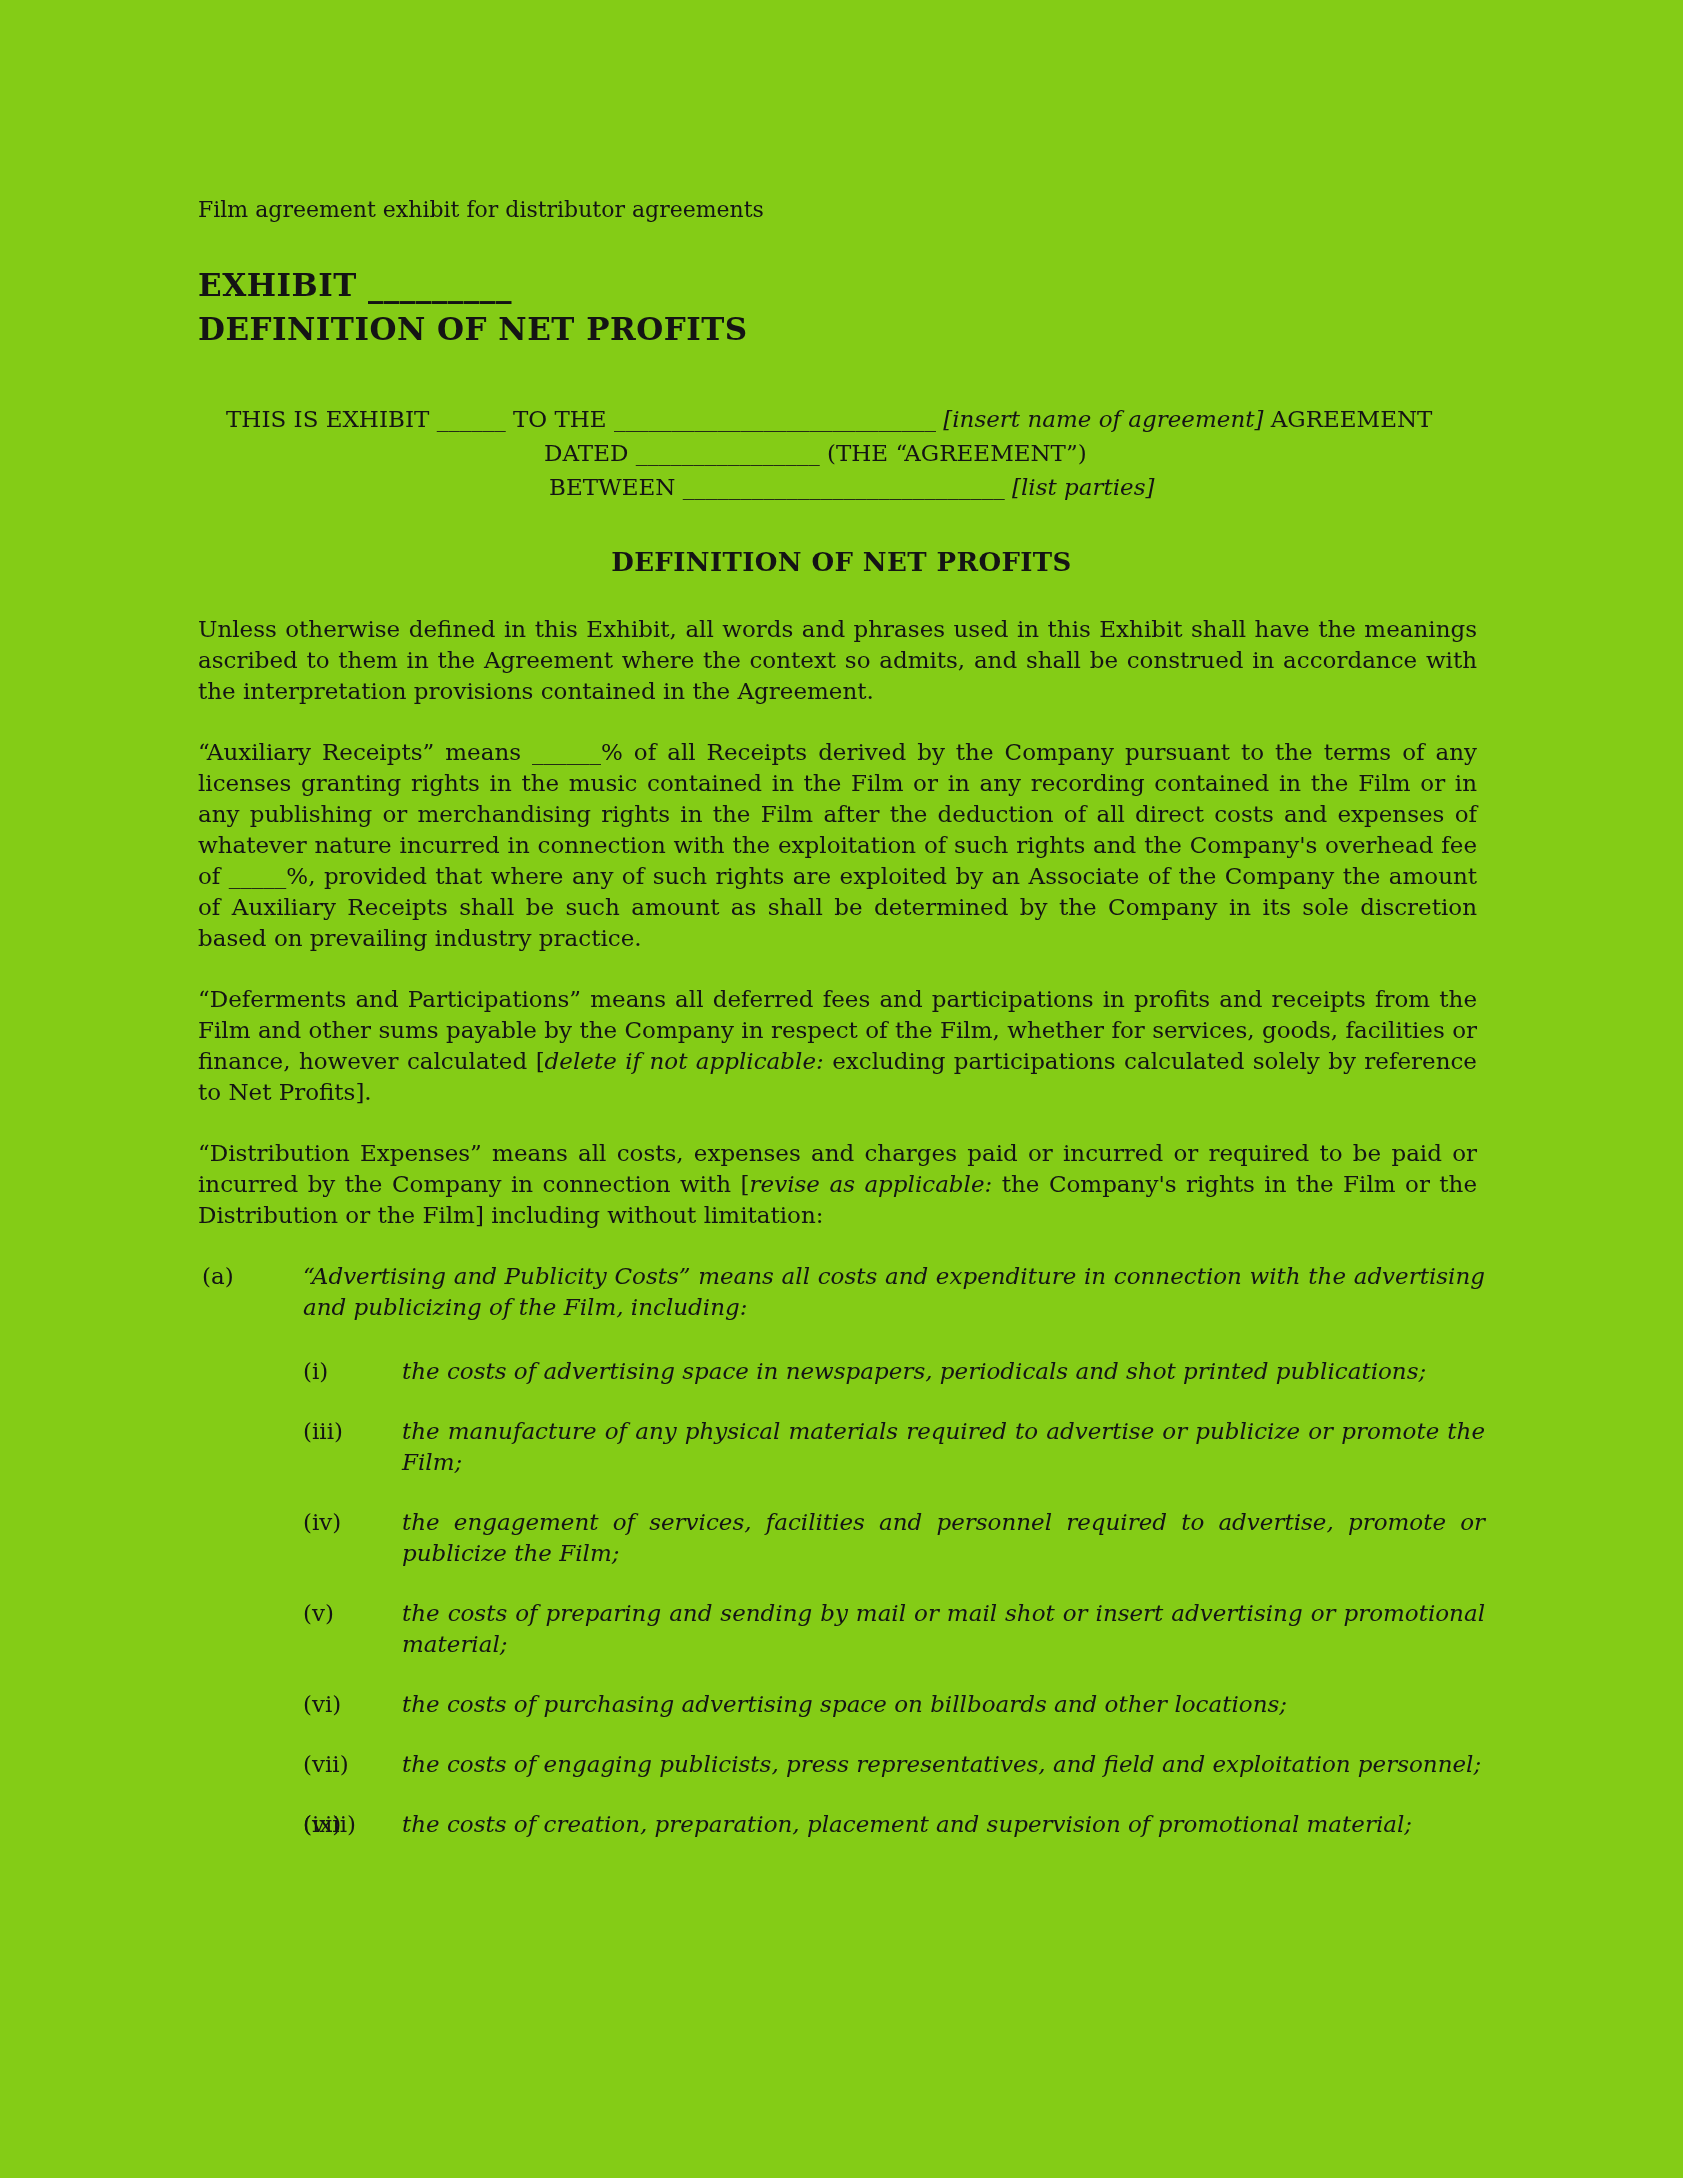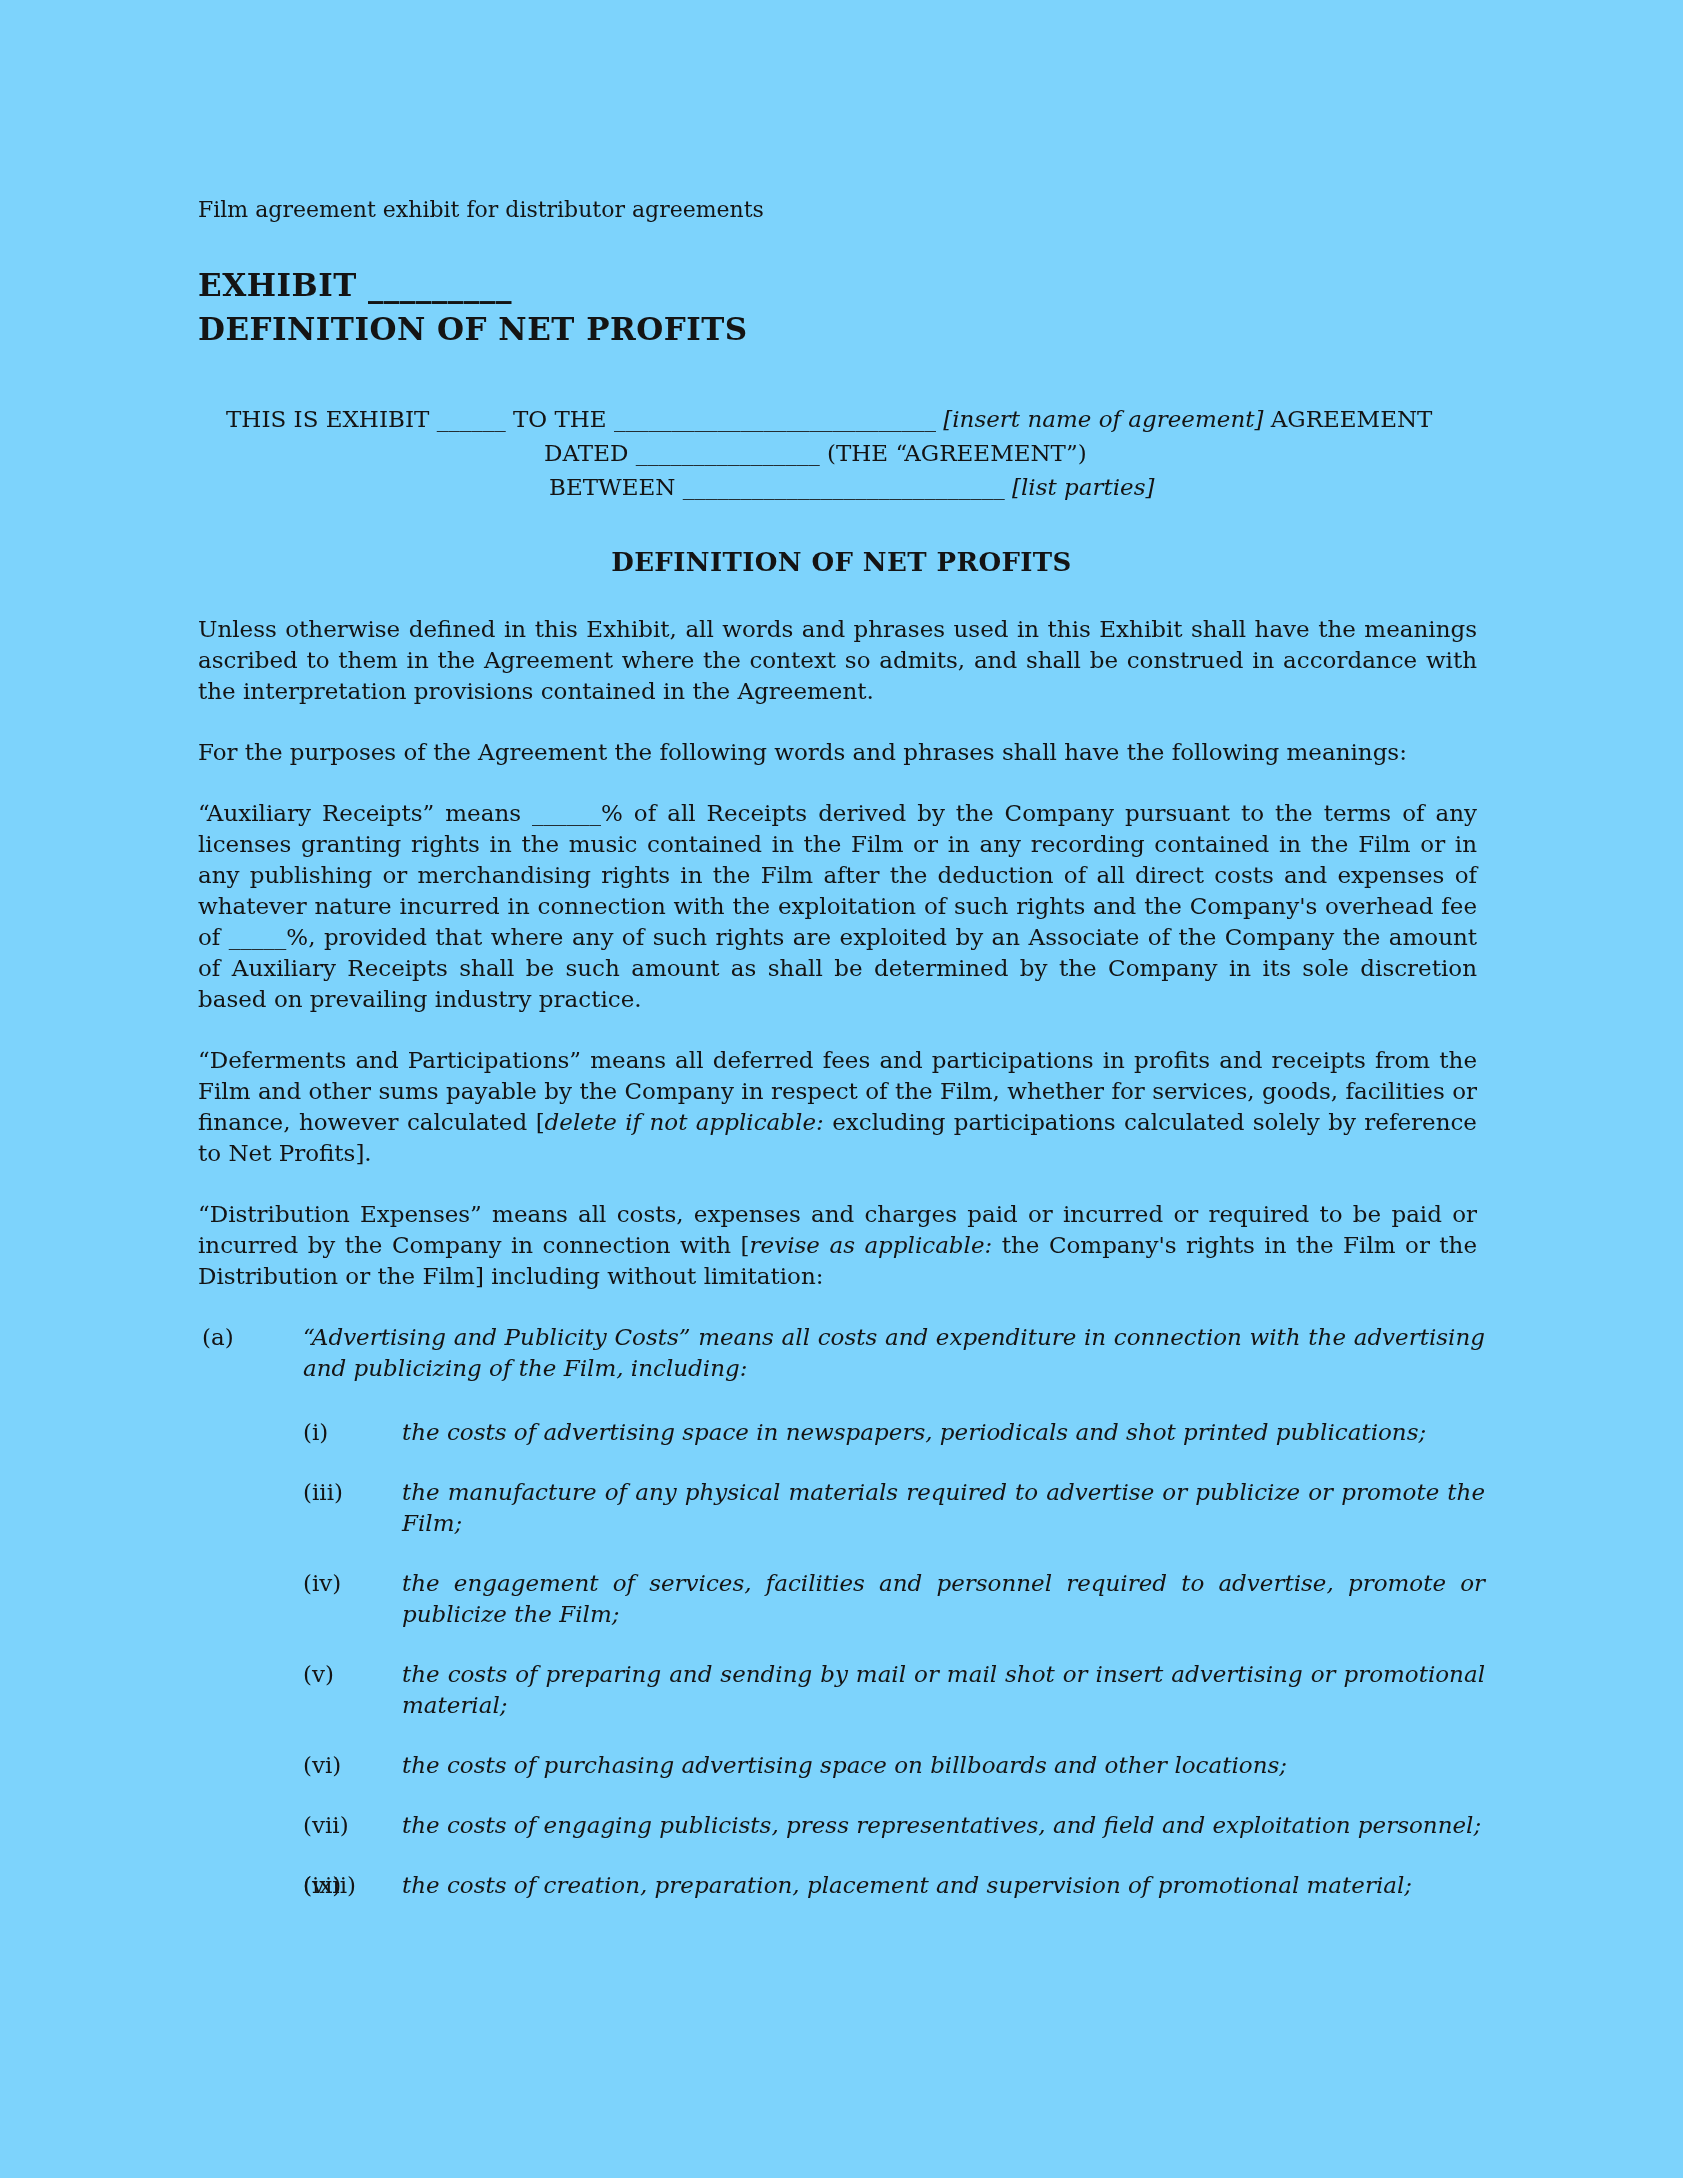--- a/index.html
+++ b/index.html
@@ -6,21 +6,21 @@
     margin: 0;
     padding: 0;
     background: #ffffff;
   }
   .page {
     position: relative;
     width: 1683px;
     height: 2178px;
     box-sizing: border-box;
     padding: 194px 198px 40px 198px;
-    background: #7dd3fc;
+    background: #84cc16;
     color: #141414;
     font-family: "DejaVu Serif", "Liberation Serif", serif;
     font-size: 23px;
     line-height: 31px;
     overflow: hidden;
   }
   .top-note {
     font-size: 22px;
     margin-bottom: 38px;
   }
@@ -83,21 +83,20 @@
   <div class="exhibit-block">
     <div class="eb-line1"><span>THIS IS EXHIBIT ______ TO THE ____________________________ </span><span class="it">[insert name of agreement]</span><span> AGREEMENT</span></div>
     <div class="eb-line2">DATED ________________ (THE “AGREEMENT”)</div>
     <div class="eb-line3"><span>BETWEEN ____________________________ </span><span class="it">[list parties]</span></div>
   </div>
 
   <div class="section-heading">DEFINITION OF NET PROFITS</div>
 
   <p class="body-par">Unless otherwise defined in this Exhibit, all words and phrases used in this Exhibit shall have the meanings ascribed to them in the Agreement where the context so admits, and shall be construed in accordance with the interpretation provisions contained in the Agreement.</p>
 
-  <p class="body-par">For the purposes of the Agreement the following words and phrases shall have the following meanings:</p>
 
   <p class="body-par">“Auxiliary Receipts” means ______% of all Receipts derived by the Company pursuant to the terms of any licenses granting rights in the music contained in the Film or in any recording contained in the Film or in any publishing or merchandising rights in the Film after the deduction of all direct costs and expenses of whatever nature incurred in connection with the exploitation of such rights and the Company's overhead fee of _____%, provided that where any of such rights are exploited by an Associate of the Company the amount of Auxiliary Receipts shall be such amount as shall be determined by the Company in its sole discretion based on prevailing industry practice.</p>
 
   <p class="body-par"><span>“Deferments and Participations” means all deferred fees and participations in profits and receipts from the Film and other sums payable by the Company in respect of the Film, whether for services, goods, facilities or finance, however calculated [</span><span class="it">delete if not applicable:</span><span> excluding participations calculated solely by reference to Net Profits].</span></p>
 
   <p class="body-par"><span>“Distribution Expenses” means all costs, expenses and charges paid or incurred or required to be paid or incurred by the Company in connection with [</span><span class="it">revise as applicable:</span><span> the Company's rights in the Film or the Distribution or the Film] including without limitation:</span></p>
 
   <div class="hang hang-a">
     <span class="hang-label">(a)</span>
     <span class="hang-text">“Advertising and Publicity Costs” means all costs and expenditure in connection with the advertising and publicizing of the Film, including:</span>

